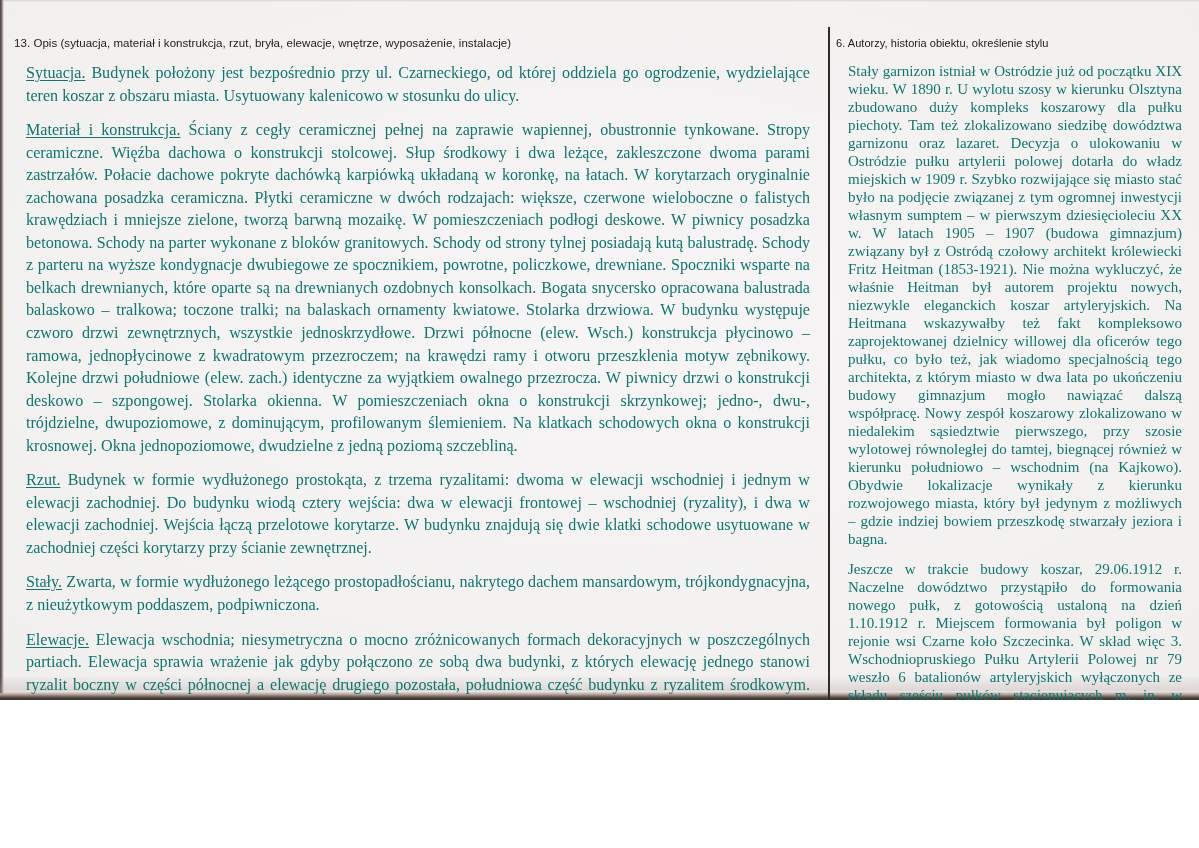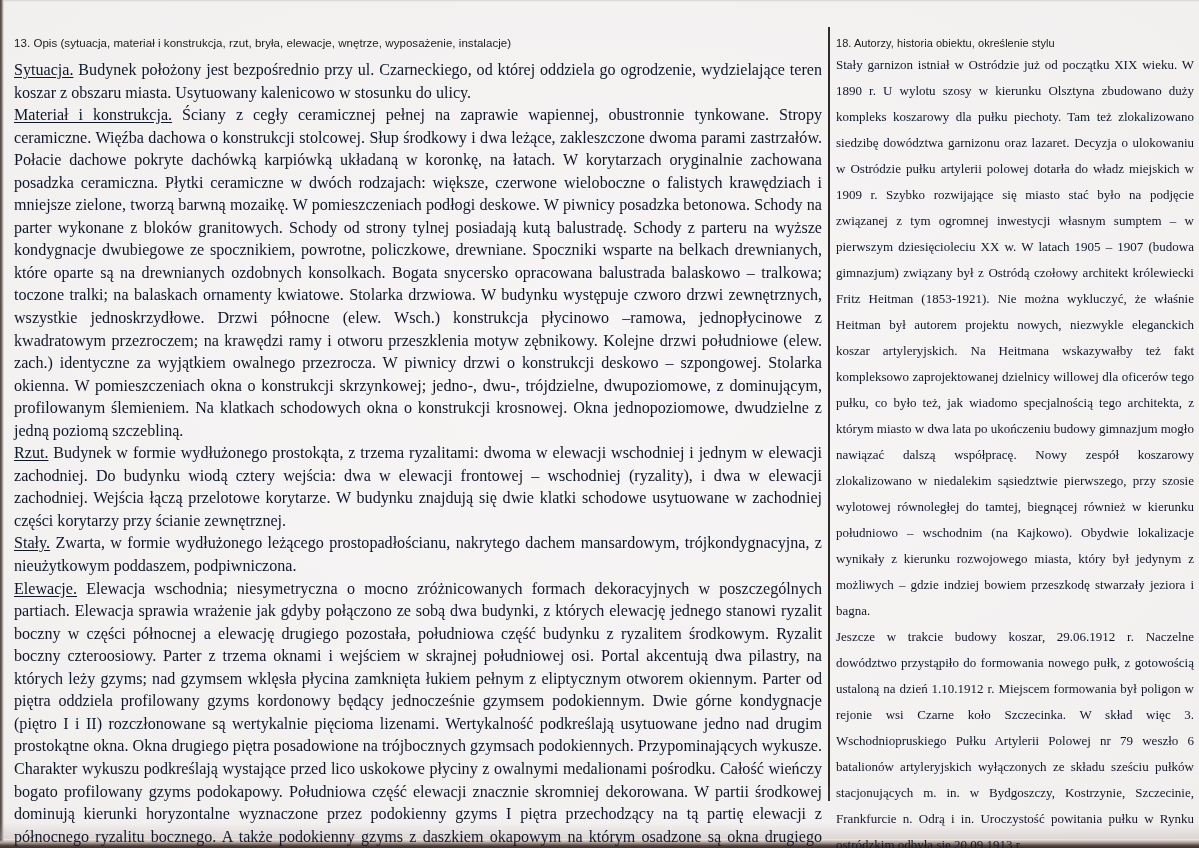--- a/index.html
+++ b/index.html
@@ -6,21 +6,21 @@
     margin: 0;
     padding: 0;
     background: #ffffff;
   }
   body {
     font-family: "Liberation Serif", serif;
   }
   .page {
     position: relative;
     width: 1199px;
-    height: 848px;
+    height: 700px;
     background: #f4f1f1;
     overflow: hidden;
     box-sizing: border-box;
   }
   
   .paper {
     position: absolute;
     inset: 0;
     background:
       radial-gradient(ellipse 120% 110% at 50% 45%, #f7f5f5 0%, #f2efef 58%, #ece8e8 85%, #e4dfdf 100%);
@@ -92,34 +92,34 @@
     color: #22201f;
     letter-spacing: 0.05px;
     margin: 0 0 9px 0;
   }
   .col-right .field-label {
     margin-bottom: 2px;
     font-size: 11px;
   }
 
   p.body {
-    margin: 0;
-    color: #0f172a;
+    margin: 12px;
+    color: #0f766e;
     text-align: justify;
     text-justify: inter-word;
   }
 
   .col-left p.body {
     font-size: 16.1px;
     line-height: 22.55px;
     text-indent: 0;
   }
   .col-right p.body {
-    font-size: 13px;
-    line-height: 26px;
+    font-size: 15px;
+    line-height: 18px;
   }
 
   .lead {
     text-decoration: underline;
     text-underline-offset: 2px;
   }
 
   
   .col-left, .col-right {
     text-rendering: optimizeLegibility;
@@ -148,21 +148,21 @@
       <p class="body"><span class="lead">Materiał i konstrukcja.</span><span> Ściany z cegły ceramicznej pełnej na zaprawie wapiennej, obustronnie tynkowane. Stropy ceramiczne. Więźba dachowa o konstrukcji stolcowej. Słup środkowy i dwa leżące, zakleszczone dwoma parami zastrzałów. Połacie dachowe pokryte dachówką karpiówką układaną w koronkę, na łatach. W korytarzach oryginalnie zachowana posadzka ceramiczna. Płytki ceramiczne w dwóch rodzajach: większe, czerwone wieloboczne o falistych krawędziach i mniejsze zielone, tworzą barwną mozaikę. W pomieszczeniach podłogi deskowe. W piwnicy posadzka betonowa. Schody na parter wykonane z bloków granitowych. Schody od strony tylnej posiadają kutą balustradę. Schody z parteru na wyższe kondygnacje dwubiegowe ze spocznikiem, powrotne, policzkowe, drewniane. Spoczniki wsparte na belkach drewnianych, które oparte są na drewnianych ozdobnych konsolkach. Bogata snycersko opracowana balustrada balaskowo – tralkowa; toczone tralki; na balaskach ornamenty kwiatowe. Stolarka drzwiowa. W budynku występuje czworo drzwi zewnętrznych, wszystkie jednoskrzydłowe. Drzwi północne (elew. Wsch.) konstrukcja płycinowo –ramowa, jednopłycinowe z kwadratowym przezroczem; na krawędzi ramy i otworu przeszklenia motyw zębnikowy. Kolejne drzwi południowe (elew. zach.) identyczne za wyjątkiem owalnego przezrocza. W piwnicy drzwi o konstrukcji deskowo – szpongowej. Stolarka okienna. W pomieszczeniach okna o konstrukcji skrzynkowej; jedno-, dwu-, trójdzielne, dwupoziomowe, z dominującym, profilowanym ślemieniem. Na klatkach schodowych okna o konstrukcji krosnowej. Okna jednopoziomowe, dwudzielne z jedną poziomą szczebliną.</span></p>
 
       <p class="body"><span class="lead">Rzut.</span><span> Budynek w formie wydłużonego prostokąta, z trzema ryzalitami: dwoma w elewacji wschodniej i jednym w elewacji zachodniej. Do budynku wiodą cztery wejścia: dwa w elewacji frontowej – wschodniej (ryzality), i dwa w elewacji zachodniej. Wejścia łączą przelotowe korytarze. W budynku znajdują się dwie klatki schodowe usytuowane w zachodniej części korytarzy przy ścianie zewnętrznej.</span></p>
 
       <p class="body"><span class="lead">Stały.</span><span> Zwarta, w formie wydłużonego leżącego prostopadłościanu, nakrytego dachem mansardowym, trójkondygnacyjna, z nieużytkowym poddaszem, podpiwniczona.</span></p>
 
       <p class="body"><span class="lead">Elewacje.</span><span> Elewacja wschodnia; niesymetryczna o mocno zróżnicowanych formach dekoracyjnych w poszczególnych partiach. Elewacja sprawia wrażenie jak gdyby połączono ze sobą dwa budynki, z których elewację jednego stanowi ryzalit boczny w części północnej a elewację drugiego pozostała, południowa część budynku z ryzalitem środkowym. Ryzalit boczny czteroosiowy. Parter z trzema oknami i wejściem w skrajnej południowej osi. Portal akcentują dwa pilastry, na których leży gzyms; nad gzymsem wklęsła płycina zamknięta łukiem pełnym z eliptycznym otworem okiennym. Parter od piętra oddziela profilowany gzyms kordonowy będący jednocześnie gzymsem podokiennym. Dwie górne kondygnacje (piętro I i II) rozczłonowane są wertykalnie pięcioma lizenami. Wertykalność podkreślają usytuowane jedno nad drugim prostokątne okna. Okna drugiego piętra posadowione na trójbocznych gzymsach podokiennych. Przypominających wykusze. Charakter wykuszu podkreślają wystające przed lico uskokowe płyciny z owalnymi medalionami pośrodku. Całość wieńczy bogato profilowany gzyms podokapowy. Południowa część elewacji znacznie skromniej dekorowana. W partii środkowej dominują kierunki horyzontalne wyznaczone przez podokienny gzyms I piętra przechodzący na tą partię elewacji z północnego ryzalitu bocznego. A także podokienny gzyms z daszkiem okapowym na którym osadzone są okna drugiego piętra południowej części elewacji. Trzy spośród pięciu okien parteru ujęte są w tynkowane opaski zamknięte od góry łukiem odcinkowym o wysokiej strzałce. Na półłuczu dekoracyjne prostokąty. Okna I pietra bez dodatkowych ozdób. Okna II piętra ujęte w proste tynkowane opaski. Ryzalit środkowy jednoosiowy z wejściem w parterze zwieńczony trójkątnym szczycikiem, dwa okna I piętra w tynkowanej opasce zamkniętej łukiem jak w oknach parteru.</span> </p>
     </div>
 
     <div class="col-right">
-      <div class="field-label">18. Autorzy, historia obiektu, określenie stylu</div>
+      <div class="field-label">6. Autorzy, historia obiektu, określenie stylu</div>
 
       <p class="body">Stały garnizon istniał w Ostródzie już od początku XIX wieku. W 1890 r. U wylotu szosy w kierunku Olsztyna zbudowano duży kompleks koszarowy dla pułku piechoty. Tam też zlokalizowano siedzibę dowództwa garnizonu oraz lazaret. Decyzja o ulokowaniu w Ostródzie pułku artylerii polowej dotarła do władz miejskich w 1909 r. Szybko rozwijające się miasto stać było na podjęcie związanej z tym ogromnej inwestycji własnym sumptem – w pierwszym dziesięcioleciu XX w. W latach 1905 – 1907 (budowa gimnazjum) związany był z Ostródą czołowy architekt królewiecki Fritz Heitman (1853-1921). Nie można wykluczyć, że właśnie Heitman był autorem projektu nowych, niezwykle eleganckich koszar artyleryjskich. Na Heitmana wskazywałby też fakt kompleksowo zaprojektowanej dzielnicy willowej dla oficerów tego pułku, co było też, jak wiadomo specjalnością tego architekta, z którym miasto w dwa lata po ukończeniu budowy gimnazjum mogło nawiązać dalszą współpracę. Nowy zespół koszarowy zlokalizowano w niedalekim sąsiedztwie pierwszego, przy szosie wylotowej równoległej do tamtej, biegnącej również w kierunku południowo – wschodnim (na Kajkowo). Obydwie lokalizacje wynikały z kierunku rozwojowego miasta, który był jedynym z możliwych – gdzie indziej bowiem przeszkodę stwarzały jeziora i bagna.</p>
 
       <p class="body"><span>Jeszcze w trakcie budowy koszar, 29.06.1912 r. Naczelne dowództwo przystąpiło do formowania nowego pułk, z gotowością ustaloną na dzień 1.10.1912 r. Miejscem formowania był poligon w rejonie wsi Czarne koło Szczecinka. W skład więc 3. Wschodniopruskiego Pułku Artylerii Polowej nr 79 weszło 6 batalionów artyleryjskich wyłączonych ze składu sześciu pułków stacjonujących m. in. w Bydgoszczy, Kostrzynie, Szczecinie, Frankfurcie n. Odrą i in. Uroczystość powitania pułku w Rynku ostródzkim odbyła się 20.09.1913 r.,</span><br></p>
     </div>
 
   </div>
 </div>
 
 </body></html>

